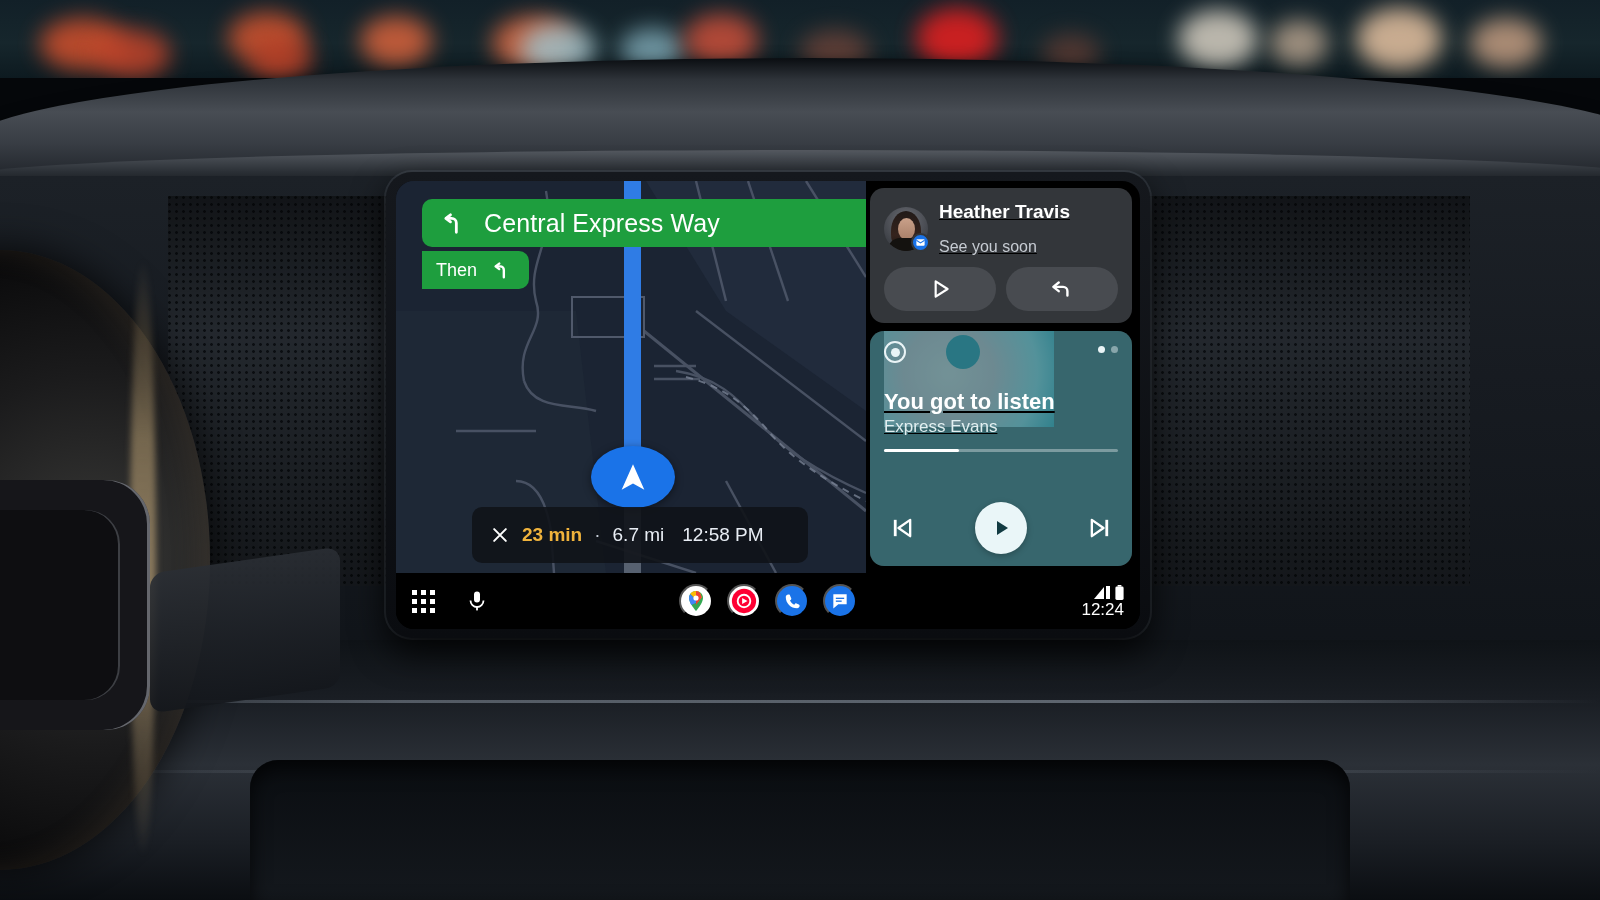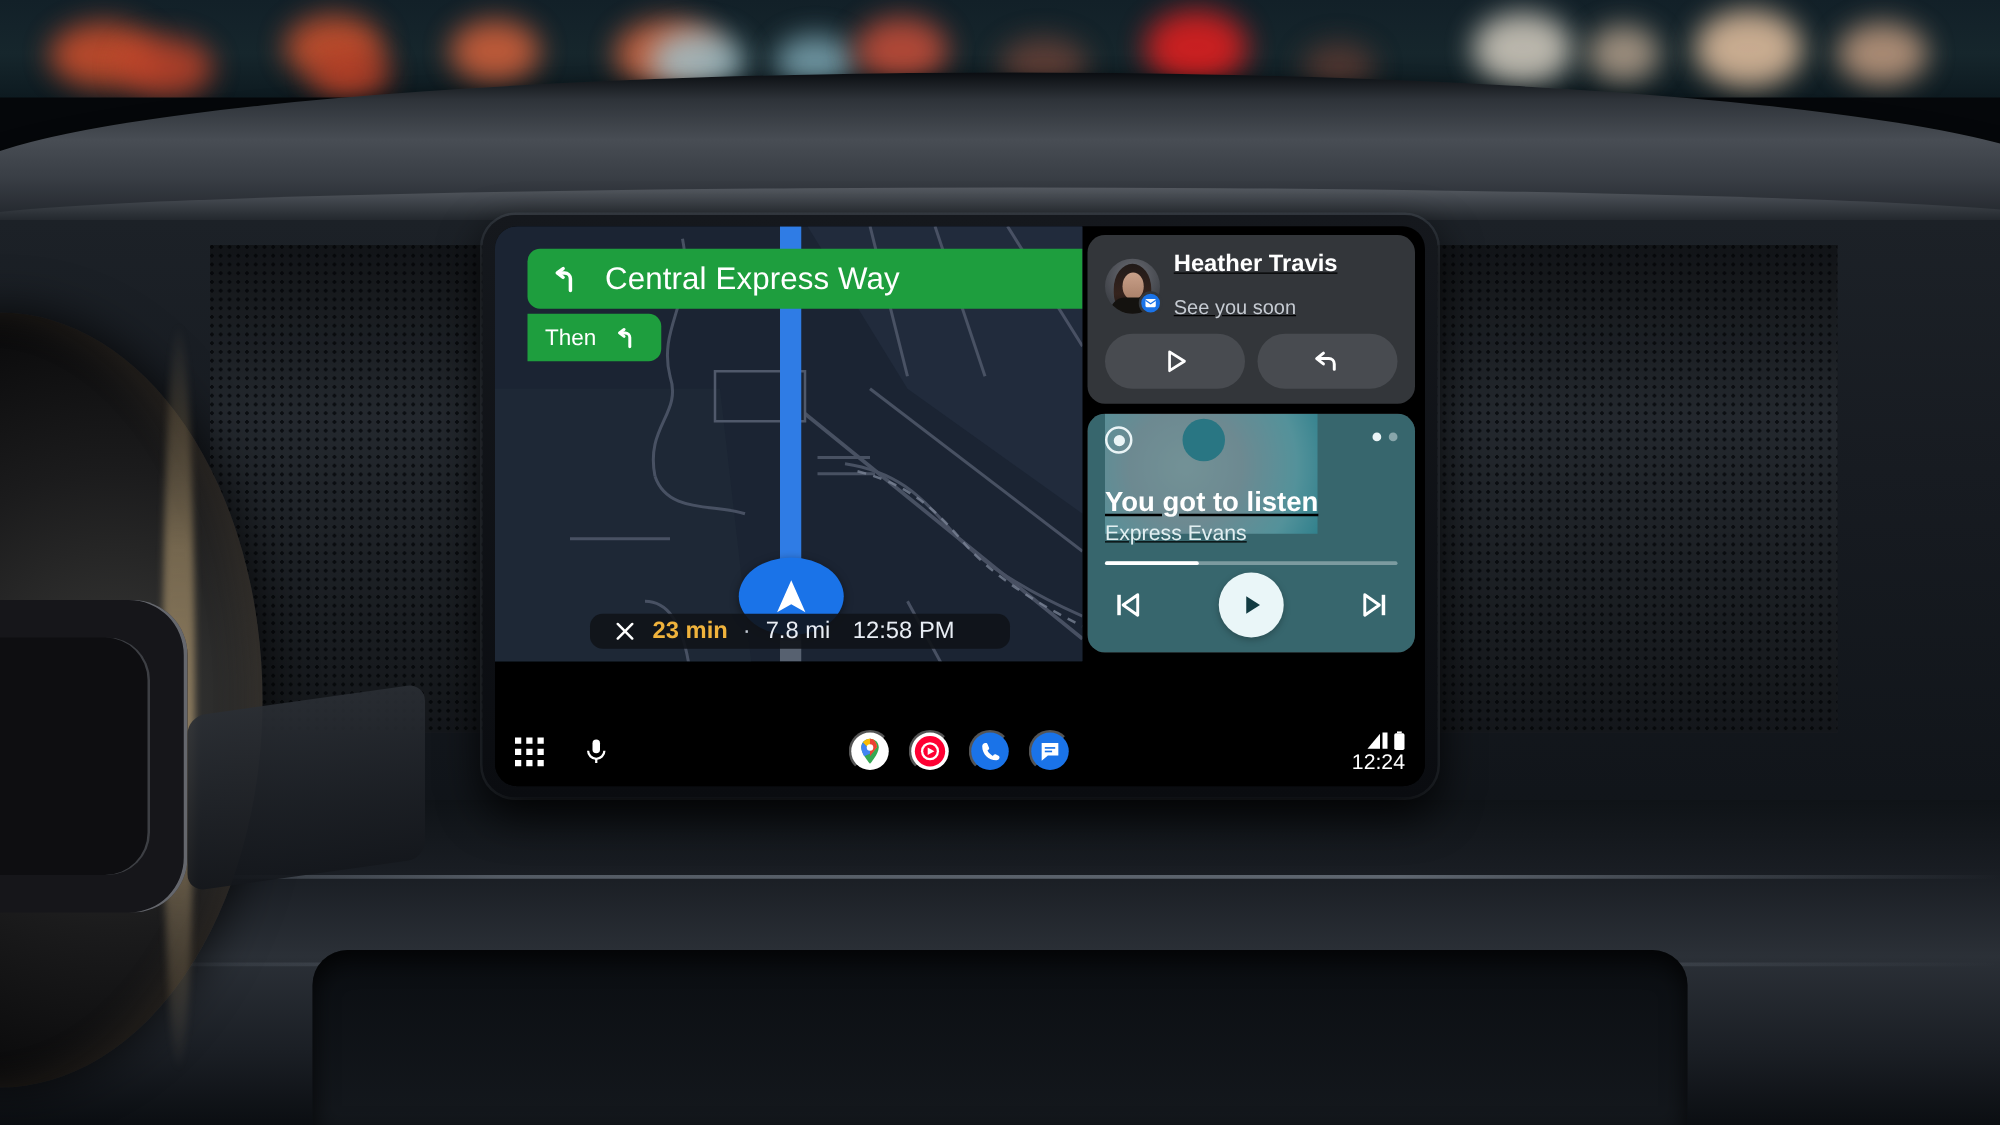--- a/index.html
+++ b/index.html
@@ -112,21 +112,21 @@
     position:absolute; left:386px; top:172px; width:764px; height:466px;
     background:linear-gradient(180deg,#15181d 0%,#0a0c10 100%);
     border-radius:26px;
     box-shadow:0 14px 34px rgba(0,0,0,.85), 0 0 0 2px rgba(90,98,108,.35);
   }
   .display {
     position:absolute; left:396px; top:181px; width:744px; height:448px;
     background:#000;
     border-radius:18px;
     overflow:hidden;
-    display:flex; flex-direction:column;gap:44px;
+    display:flex; flex-direction:column;
   }
   .screen-body { flex:1; display:flex; min-height:0; }
 
   
   .map-pane { position:relative; width:470px; background:#1b2433; overflow:hidden; }
   .map-canvas { position:absolute; inset:0; }
 
   
   .route {
     position:absolute; left:228px; top:0; width:17px; height:300px;
@@ -155,21 +155,21 @@
   }
   .then-chip {
     position:absolute; left:26px; top:70px; height:38px;
     background:#1e9e3e; border-radius:0 10px 10px 0;
     display:flex; align-items:center; gap:14px; padding:0 16px 0 14px;
   }
   .then-chip .then-label { color:#fff; font-size:18px; }
 
   
   .eta-bar {
-    position:absolute; left:76px; bottom:10px; width:336px; height:28px;
+    position:absolute; left:76px; bottom:10px; width:336px; height:56px;
     background:rgba(16,19,24,.9);
     border-radius:10px;
     display:flex; align-items:center; gap:12px; padding:0 18px;
     font-size:19px;
   }
   .eta-time { color:#f0b33c; font-weight:bold; }
   .eta-dot  { color:#c5ccd6; }
   .eta-dist { color:#e8edf4; }
   .eta-arr  { color:#e8edf4; margin-left:6px; }
 
@@ -401,21 +401,21 @@
           <path d="M9 5 L5 8 L9 11" stroke="#fff" stroke-width="2.6" fill="none" stroke-linecap="round" stroke-linejoin="round"></path>
         </svg>
       </div>
 
       <div class="eta-bar">
         <svg width="20" height="20" viewBox="0 0 24 24">
           <path d="M5 5 L19 19 M19 5 L5 19" stroke="#fff" stroke-width="2.4" stroke-linecap="round"></path>
         </svg>
         <span class="eta-time">23 min</span>
         <span class="eta-dot">·</span>
-        <span class="eta-dist">7.8 mi</span>
+        <span class="eta-dist">6.7 mi</span>
         <span class="eta-arr">12:58 PM</span>
       </div>
     </div>
 
     <div class="right-col">
 
       <div class="notif-card">
         <div class="notif-head">
           <div class="avatar-wrap">
             <div class="avatar">

